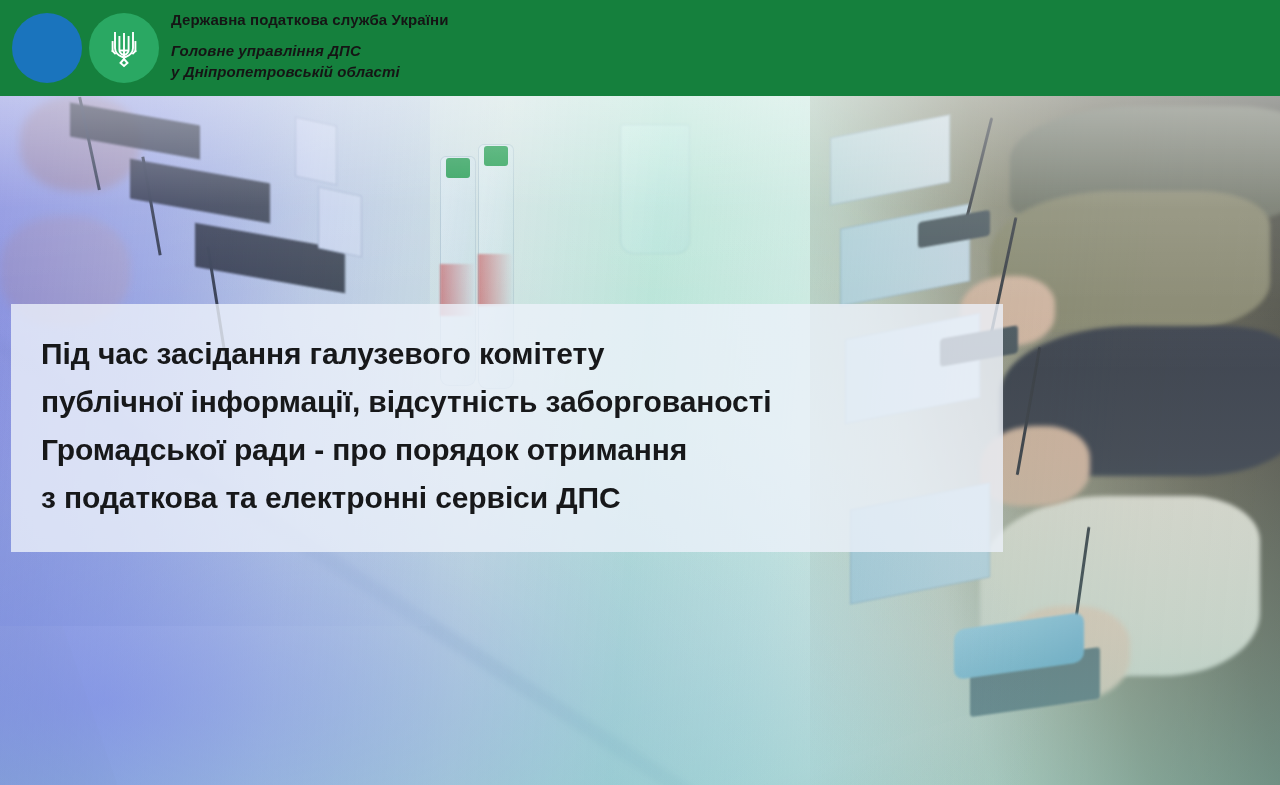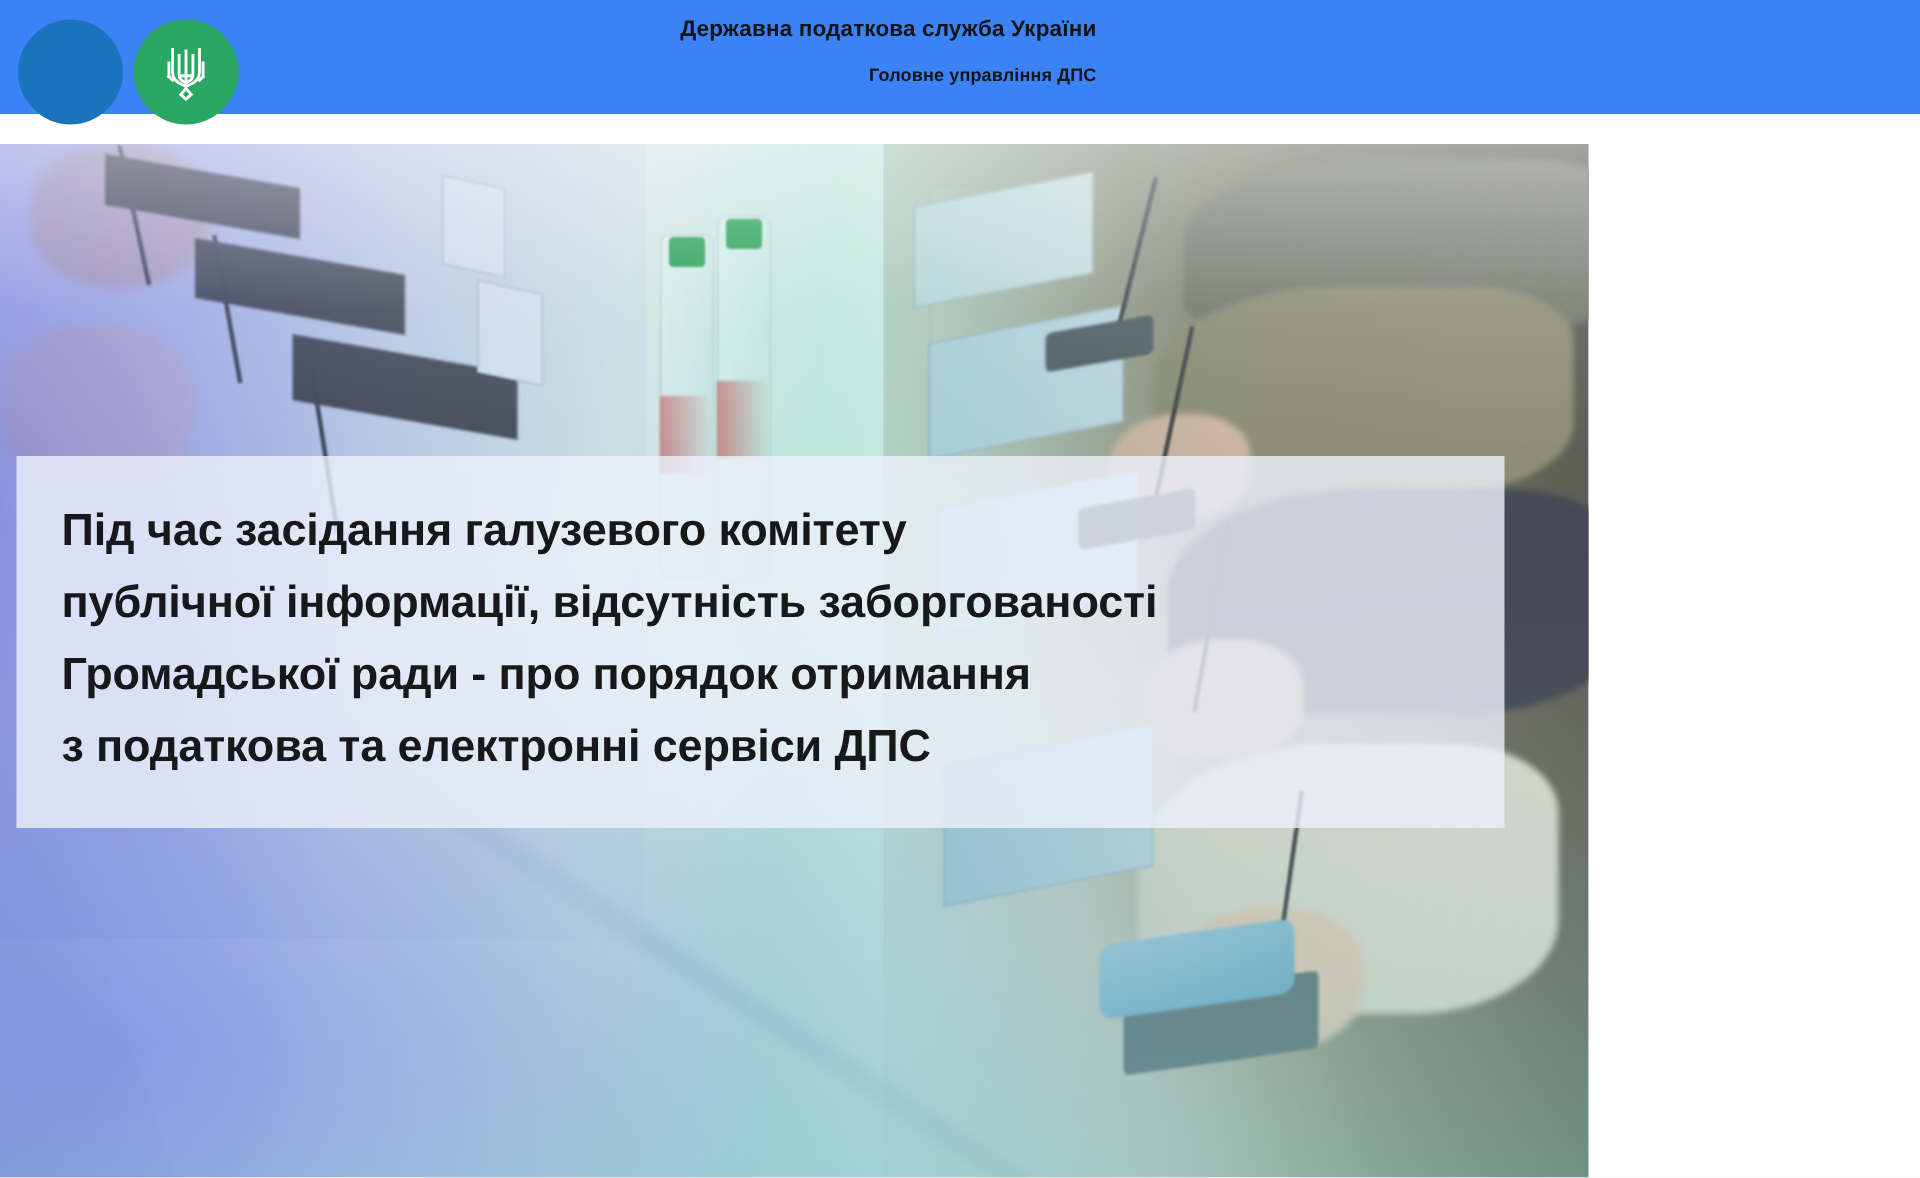--- a/index.html
+++ b/index.html
@@ -17,24 +17,23 @@
     width: 1280px;
     height: 785px;
     overflow: hidden;
   }
 
   
   .site-header {
     position: absolute;
     left: 0; top: 0;
     width: 1280px;
-    height: 76px;
-    background: #3b82f6;
+    height: 96px;
+    background: #15803d;
     z-index: 40;
-    text-align: right;
   }
 
   .brand-logo {
     position: absolute;
     left: 12px;
     top: 13px;
     width: 150px;
     height: 70px;
   }
 
@@ -73,34 +72,35 @@
     color: #151515;
     line-height: 18px;
     letter-spacing: 0.1px;
     white-space: nowrap;
   }
 
   .brand-sub {
     margin-top: 11px;
   }
   .brand-line-2, .brand-line-3 {
-    font-size: 12px;
+    font-size: 15px;
     font-weight: bold;
     color: #151515;
     line-height: 21px;
     letter-spacing: 0.1px;
     white-space: nowrap;
+    font-style: italic;
   }
 
   
   .hero {
     position: absolute;
     left: 0;
     top: 96px;
-    width: 1059px;
+    width: 1280px;
     height: 689px;
     overflow: hidden;
     background: #cfd8e6;
   }
 
   .hero-photo {
     position: absolute;
     inset: 0;
     overflow: hidden;
   }
@@ -371,20 +371,21 @@
             <path d="M11.5 22.5 L18.5 22.5"></path>
           </g>
         </svg>
       </span>
     </div>
 
     <div class="brand-text">
       <div class="brand-line-1">Державна податкова служба України</div>
       <div class="brand-sub">
         <div class="brand-line-2">Головне управління ДПС</div>
+        <div class="brand-line-3">у Дніпропетровській області</div>
       </div>
     </div>
 
   </header>
 
   <section class="hero">
 
     <div class="hero-photo">
       <div class="photo-base"></div>
       <div class="table-top"></div>

